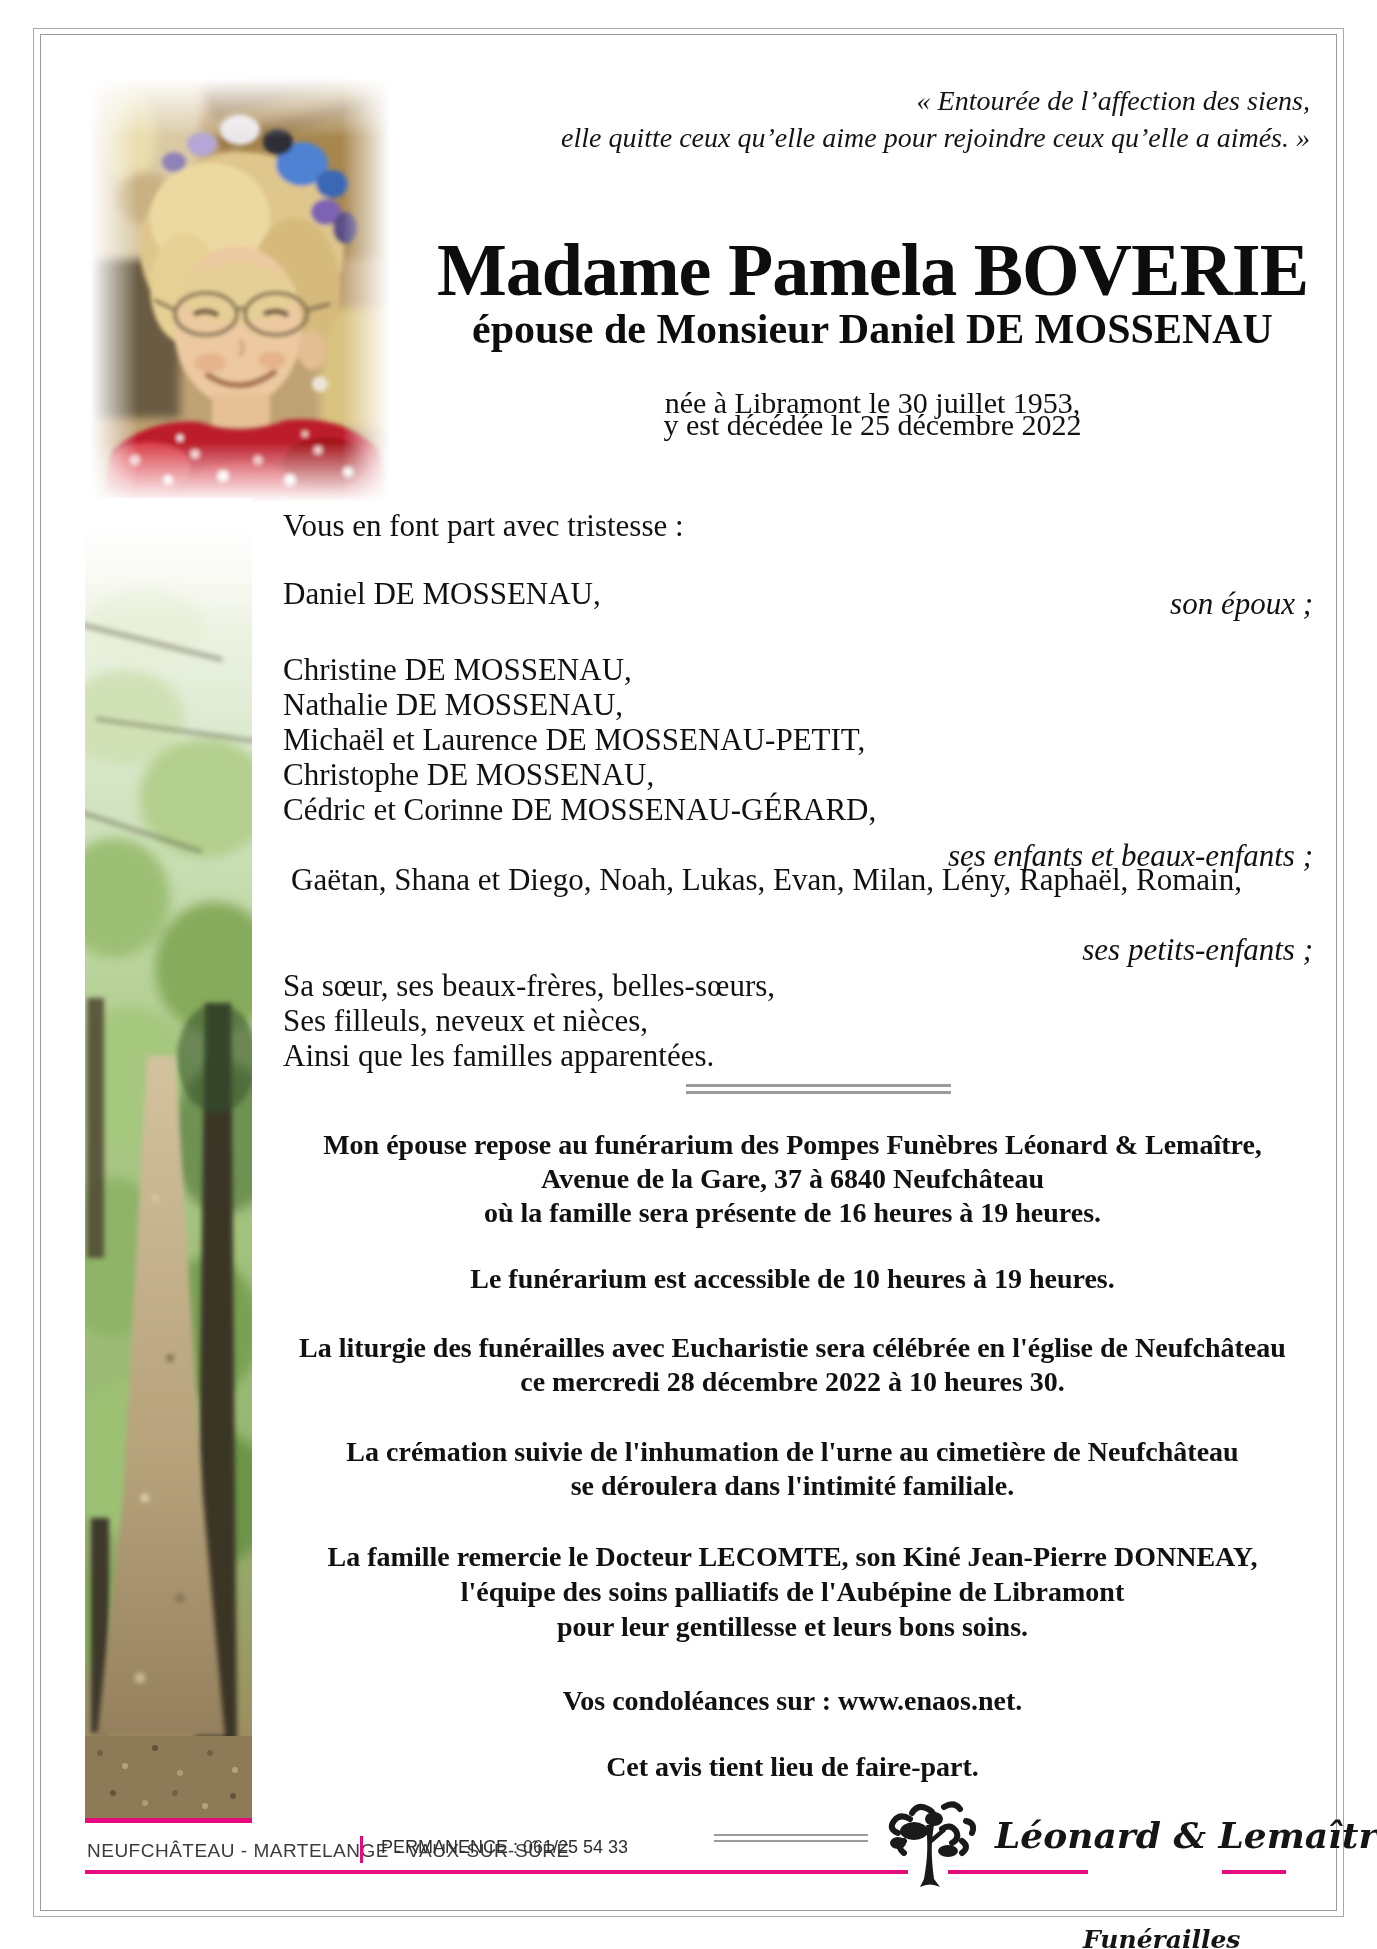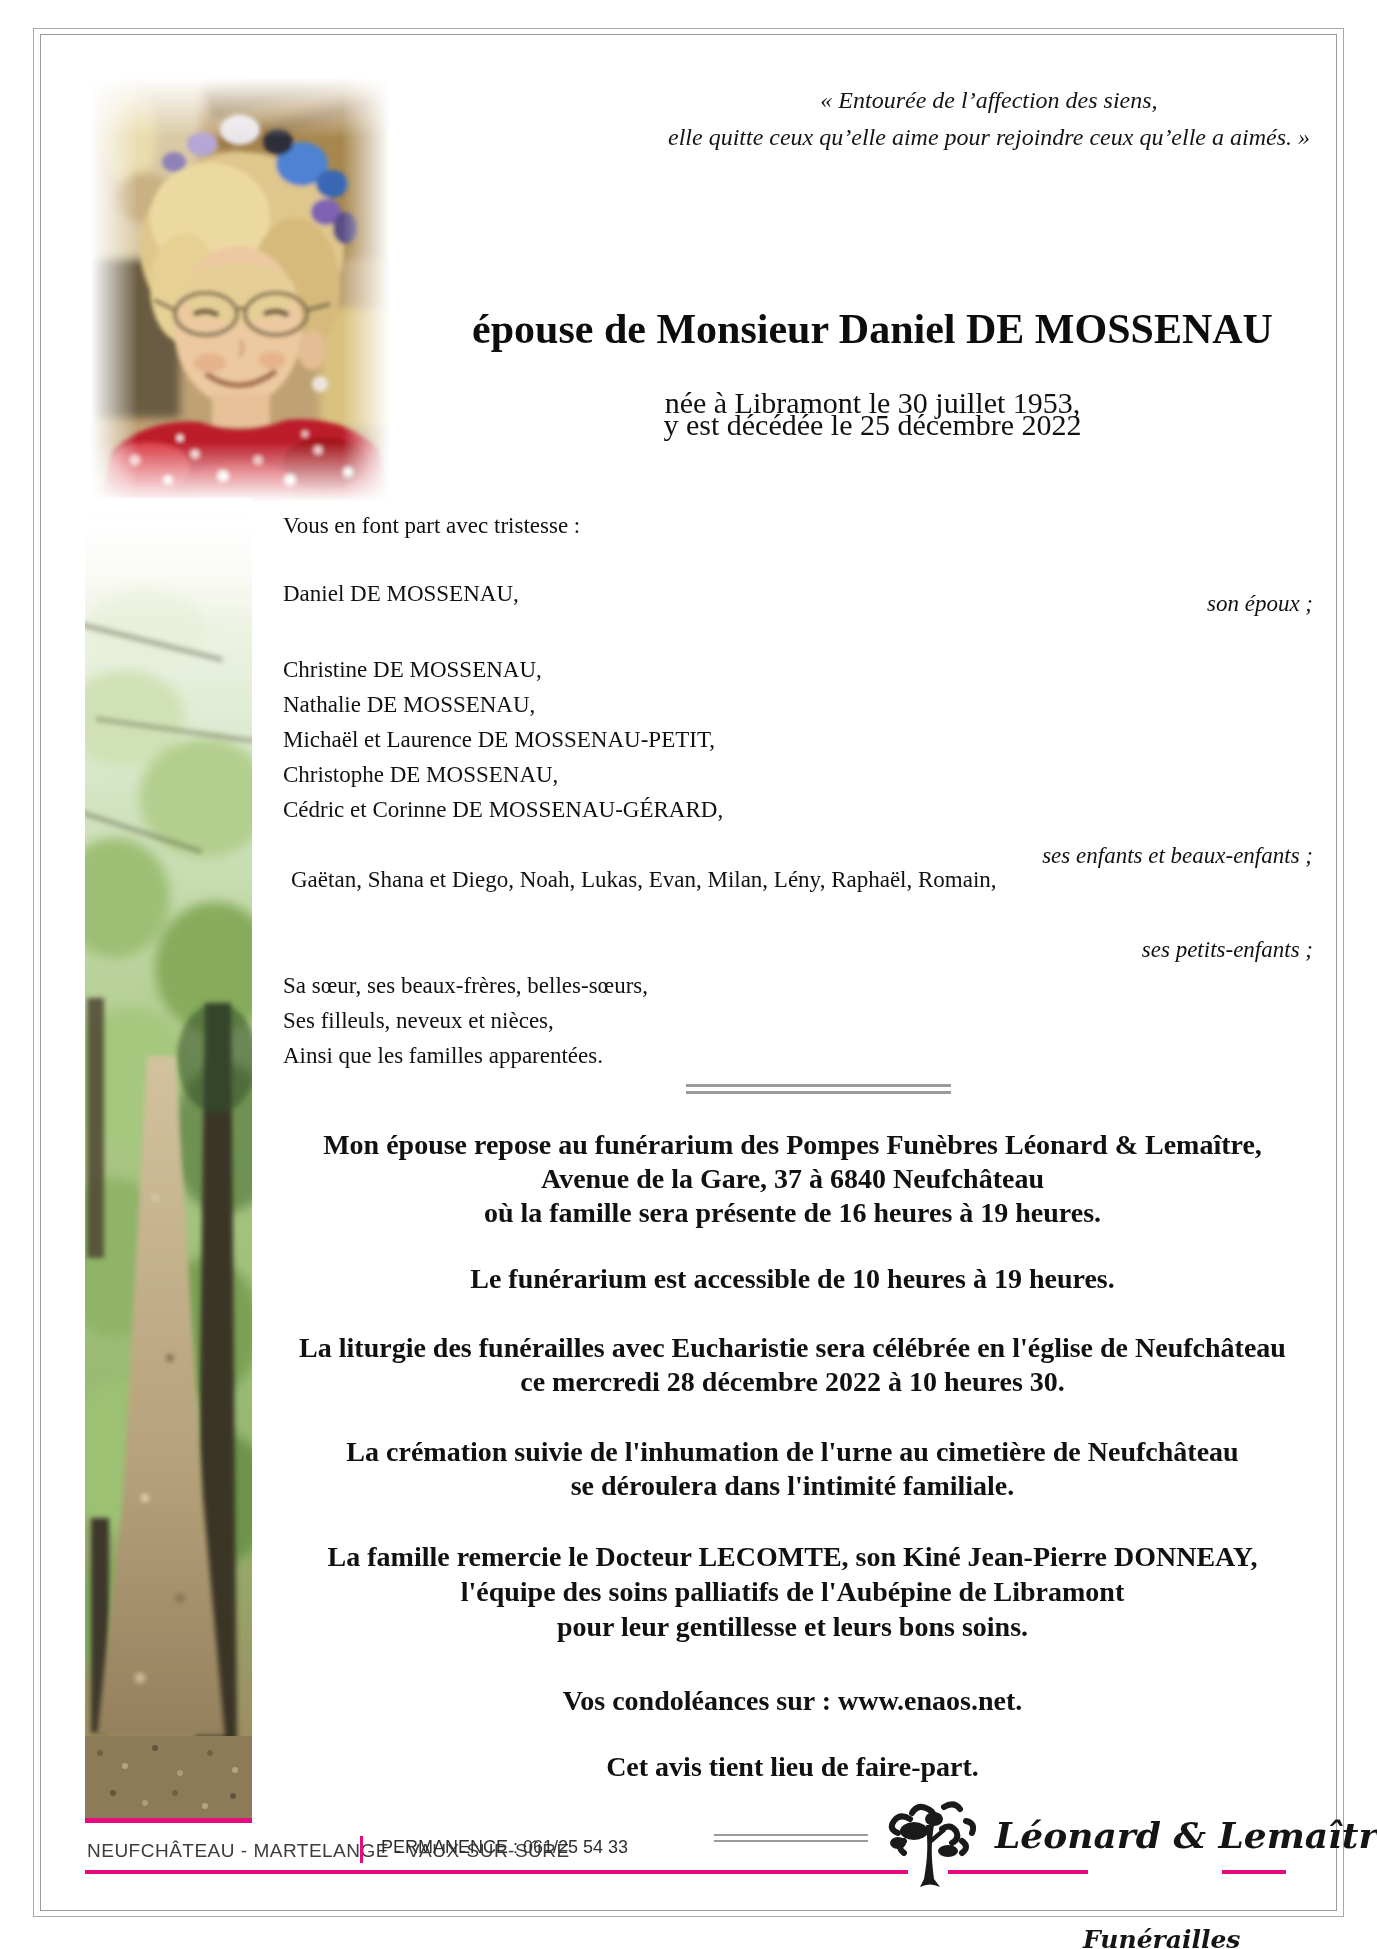--- a/index.html
+++ b/index.html
@@ -4,28 +4,28 @@
 <title>Avis de décès</title>
 <style>
   html,body{margin:0;padding:0;background:#fff;}
   .page{position:relative;width:1377px;height:1949px;background:#fff;overflow:hidden;
         font-family:"Liberation Serif", serif;color:#111;}
   .frame-outer{position:absolute;left:33px;top:28px;width:1309px;height:1887px;
         border:1px solid #a9a9a9;}
   .frame-inner{position:absolute;left:40px;top:34px;width:1295px;height:1875px;
         border:1px solid #9b9b9b;}
   .abs{position:absolute;}
-  .quote{right:67px;top:82px;text-align:center;font-style:italic;font-size:24px;line-height:37px;
+  .quote{right:67px;top:82px;text-align:right;font-style:italic;font-size:28px;line-height:37px;
         color:#141414;}
   .title{left:400px;top:228px;width:945px;text-align:center;font-weight:bold;font-size:74px;
         letter-spacing:-1px;white-space:nowrap;color:#0d0d0d;}
   .subtitle{left:400px;top:305px;width:945px;text-align:center;font-weight:bold;font-size:42px;
         white-space:nowrap;color:#0d0d0d;}
   .vitals{left:400px;width:945px;text-align:center;font-size:30px;white-space:nowrap;}
-  .bodytxt{left:283px;width:1030px;font-size:23px;line-height:35px;}
+  .bodytxt{left:283px;width:1030px;font-size:31px;line-height:35px;}
   .role{text-align:right;font-style:italic;}
   .boldline{left:160px;width:1265px;text-align:center;font-weight:bold;font-size:28px;
         line-height:34px;}
   .boldline div{white-space:nowrap;}
   .divider{left:686px;top:1084px;width:265px;height:4px;
         border-top:3px solid #9b9b9b;border-bottom:3px solid #9b9b9b;}
   .photo-wrap{left:90px;top:78px;width:300px;height:424px;}
   .strip-wrap{left:85px;top:498px;width:167px;height:1320px;
         border-bottom:5px solid #e60a7e;}
   .footer-locations{left:87px;top:1840px;font-family:"Liberation Sans", sans-serif;
@@ -239,20 +239,21 @@
       </g>
       <rect x="0" y="0" width="167" height="130" fill="url(#stripTopFade)"></rect>
     </svg>
   </div>
 
   <div class="abs quote">
     <div>« Entourée de l’affection des siens,</div>
     <div>elle quitte ceux qu’elle aime pour rejoindre ceux qu’elle a aimés. »</div>
   </div>
 
+  <div class="abs title">Madame Pamela BOVERIE</div>
   <div class="abs subtitle">épouse de Monsieur Daniel DE MOSSENAU</div>
   <div class="abs vitals" style="top:374px;margin-top:12px;">née à Libramont le 30 juillet 1953,</div>
   <div class="abs vitals" style="top:408px;">y est décédée le 25 décembre 2022</div>
 
   <div class="abs bodytxt" style="top:508px;">Vous en font part avec tristesse :</div>
 
   <div class="abs bodytxt" style="top:576px;">Daniel DE MOSSENAU,</div>
   <div class="abs bodytxt role" style="top:586px;">son époux ;</div>
 
   <div class="abs bodytxt" style="top:652px;">

